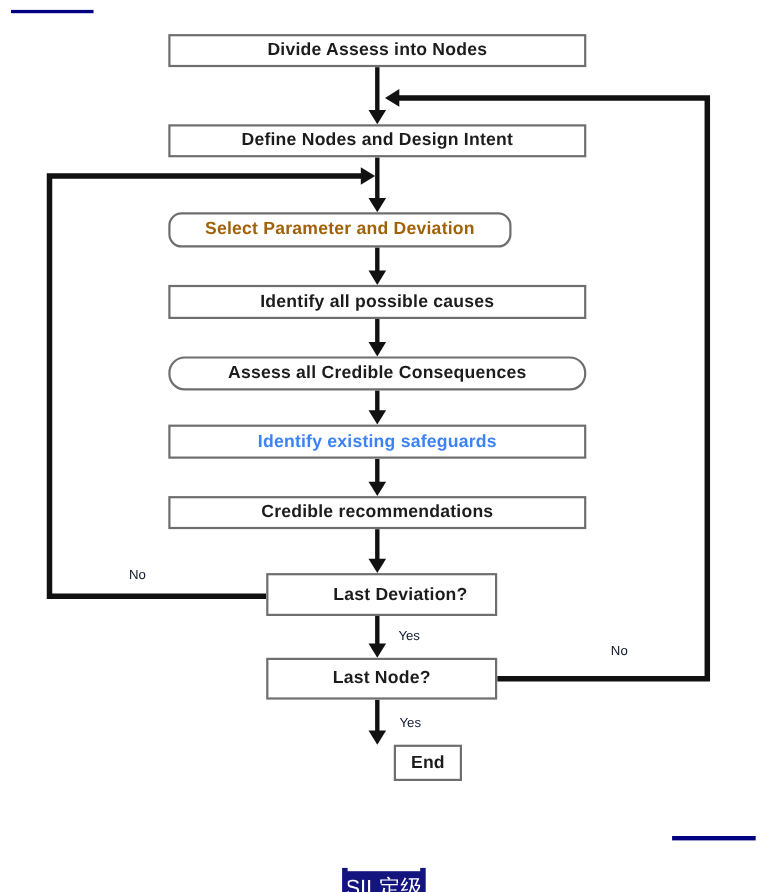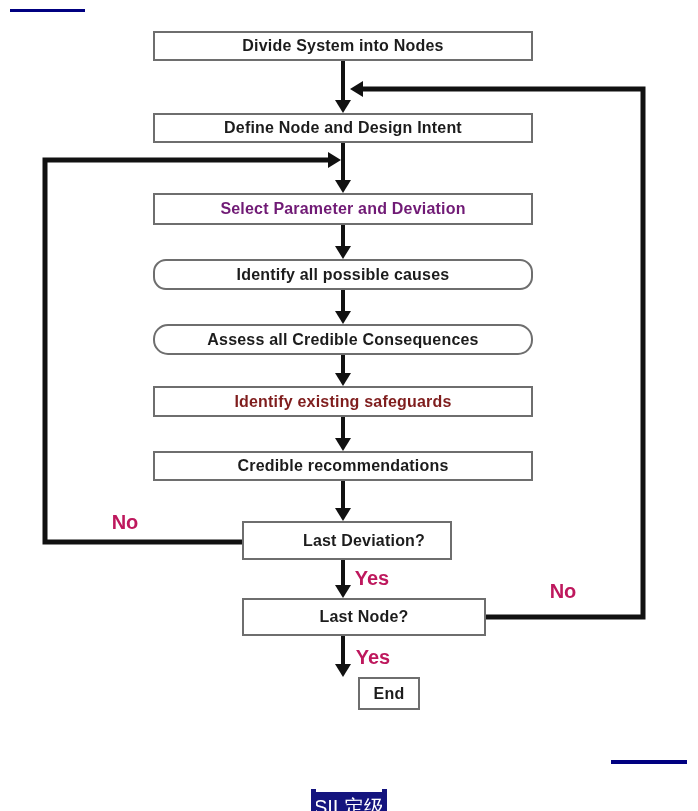--- a/index.html
+++ b/index.html
@@ -47,23 +47,23 @@
     font-weight: bold;
     font-size: 16px;
     letter-spacing: 0.2px;
     color: #1c1c1c;
     text-align: center;
     white-space: nowrap;
   }
   .edge-label {
     position: absolute;
     transform: translate(-50%, -50%);
-    font-weight: bold;
-    font-size: 20px;
-    color: #be185d;
+    font-weight: normal;
+    font-size: 12px;
+    color: #0f172a;
     white-space: nowrap;
   }
   .sil-badge {
     position: absolute;
     left: 313px;
     top: 792px;
     width: 72px;
     height: 31px;
     background: #14147e;
     color: #ffffff;
@@ -132,29 +132,29 @@
         <line x1="343" y1="636" x2="343" y2="666" stroke="#111111" stroke-width="4"></line>
         <polygon points="335,664 351,664 343,677" fill="#111111"></polygon>
       </g>
       <g>
         <polyline points="452,617 643,617 643,89 361,89" fill="none" stroke="#111111" stroke-width="5" stroke-linejoin="miter"></polyline>
         <polygon points="363,81 363,97 350,89" fill="#111111"></polygon>
       </g>
     </svg>
 
   <div id="nodes">
-      <div class="flow-node" style="left: 153px; top: 31px; width: 380px; height: 30px; border-color: rgb(110, 110, 110); background: rgb(255, 255, 255); color: rgb(28, 28, 28);">Divide System into Nodes</div>
-      <div class="flow-node" style="left: 153px; top: 113px; width: 380px; height: 30px; border-color: rgb(110, 110, 110); background: rgb(255, 255, 255); color: rgb(28, 28, 28);">Define Node and Design Intent</div>
-      <div class="flow-node" style="left: 153px; top: 193px; width: 380px; height: 32px; border-color: rgb(110, 110, 110); background: rgb(255, 255, 255); color: #701a75;">Select Parameter and Deviation</div>
-      <div class="flow-node" style="left: 153px; top: 259px; width: 380px; height: 31px; border-color: rgb(110, 110, 110); background: rgb(255, 255, 255); color: rgb(28, 28, 28); border-radius: 13px;">Identify all possible causes</div>
+      <div class="flow-node" style="left: 153px; top: 31px; width: 380px; height: 30px; border-color: rgb(110, 110, 110); background: rgb(255, 255, 255); color: rgb(28, 28, 28);">Divide Assess into Nodes</div>
+      <div class="flow-node" style="left: 153px; top: 113px; width: 380px; height: 30px; border-color: rgb(110, 110, 110); background: rgb(255, 255, 255); color: rgb(28, 28, 28);">Define Nodes and Design Intent</div>
+      <div class="flow-node" style="left: 153px; top: 193px; width: 312px; height: 32px; border-color: rgb(110, 110, 110); background: rgb(255, 255, 255); color: #a16207; border-radius: 12px;">Select Parameter and Deviation</div>
+      <div class="flow-node" style="left: 153px; top: 259px; width: 380px; height: 31px; border-color: rgb(110, 110, 110); background: rgb(255, 255, 255); color: rgb(28, 28, 28);">Identify all possible causes</div>
       <div class="flow-node" style="left: 153px; top: 324px; width: 380px; height: 31px; border-color: rgb(110, 110, 110); background: rgb(255, 255, 255); color: rgb(28, 28, 28); border-radius: 15px;">Assess all Credible Consequences</div>
-      <div class="flow-node" style="left: 153px; top: 386px; width: 380px; height: 31px; border-color: rgb(110, 110, 110); background: rgb(255, 255, 255); color: #7f1d1d;">Identify existing safeguards</div>
+      <div class="flow-node" style="left: 153px; top: 386px; width: 380px; height: 31px; border-color: rgb(110, 110, 110); background: rgb(255, 255, 255); color: #3b82f6;">Identify existing safeguards</div>
       <div class="flow-node" style="left: 153px; top: 451px; width: 380px; height: 30px; border-color: rgb(110, 110, 110); background: rgb(255, 255, 255); color: rgb(28, 28, 28);">Credible recommendations</div>
       <div class="flow-node" style="left: 242px; top: 521px; width: 210px; height: 39px; border-color: rgb(110, 110, 110); background: rgb(255, 255, 255); color: rgb(28, 28, 28); padding-left: 34px;">Last Deviation?</div>
-      <div class="flow-node" style="left: 242px; top: 598px; width: 244px; height: 38px; border-color: rgb(110, 110, 110); background: rgb(255, 255, 255); color: rgb(28, 28, 28);">Last Node?</div>
+      <div class="flow-node" style="left: 242px; top: 598px; width: 210px; height: 38px; border-color: rgb(110, 110, 110); background: rgb(255, 255, 255); color: rgb(28, 28, 28);">Last Node?</div>
       <div class="flow-node" style="left: 310px; top: 677px; width: 62px; height: 33px; border-color: rgb(110, 110, 110); background: rgb(255, 255, 255); color: rgb(28, 28, 28); margin-left: 48px;">End</div>
     </div>
 
   <div class="rule rule-bottom" style="background: rgb(0, 0, 128);"></div>
 
   <div class="sil-badge" style="background: rgb(20, 20, 126); color: rgb(255, 255, 255);">SIL定级</div>
 <div class="edge-label" style="left: 372px; top: 578px;">Yes</div>
     <div class="edge-label" style="left: 125px; top: 522px;">No</div>
     <div class="edge-label" style="left: 373px; top: 657px;">Yes</div>
     <div class="edge-label" style="left: 563px; top: 591px;">No</div>

